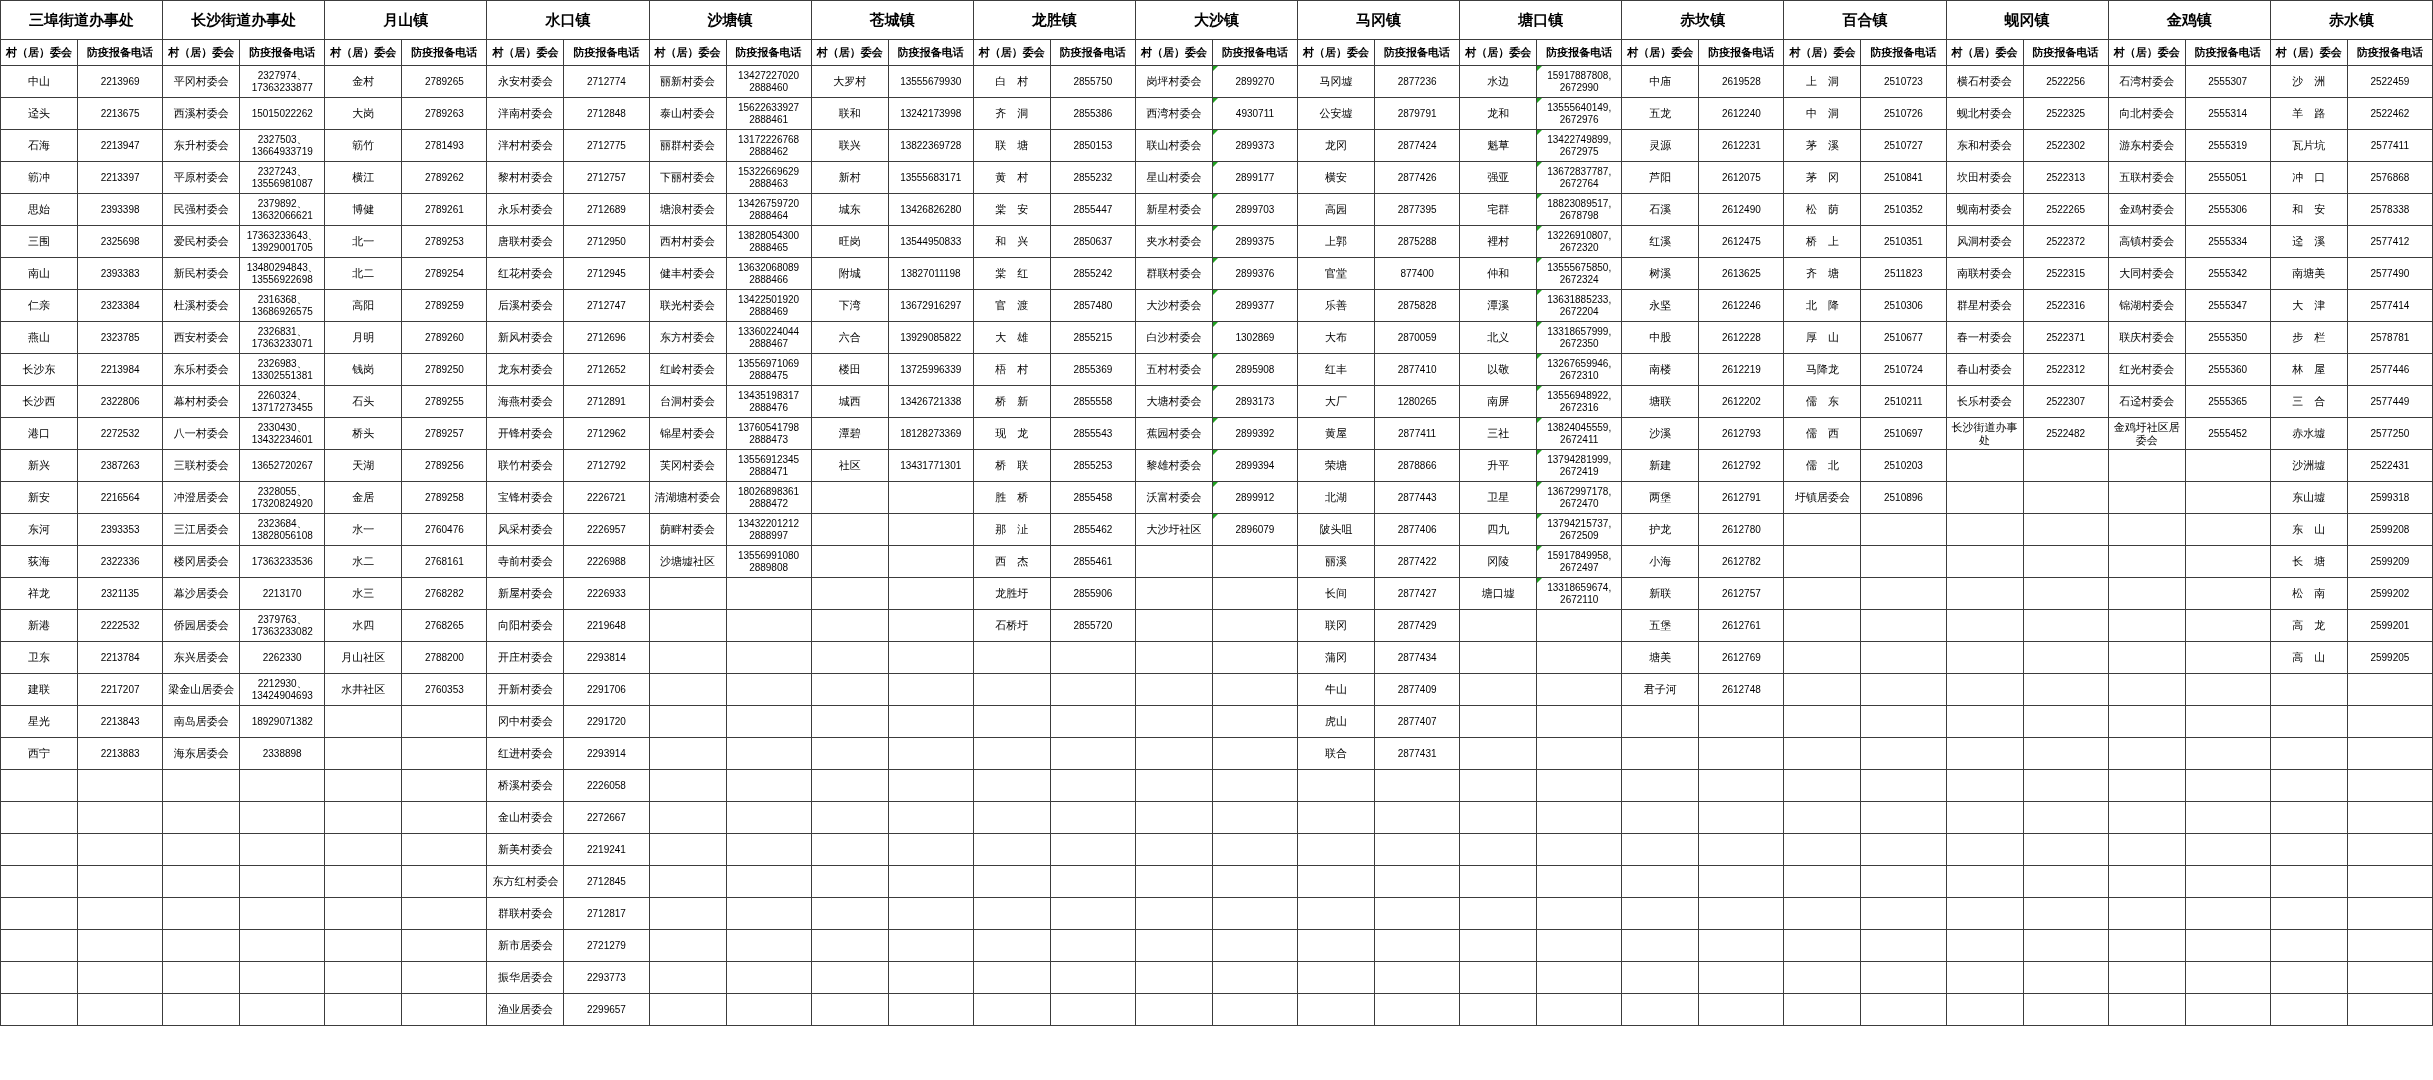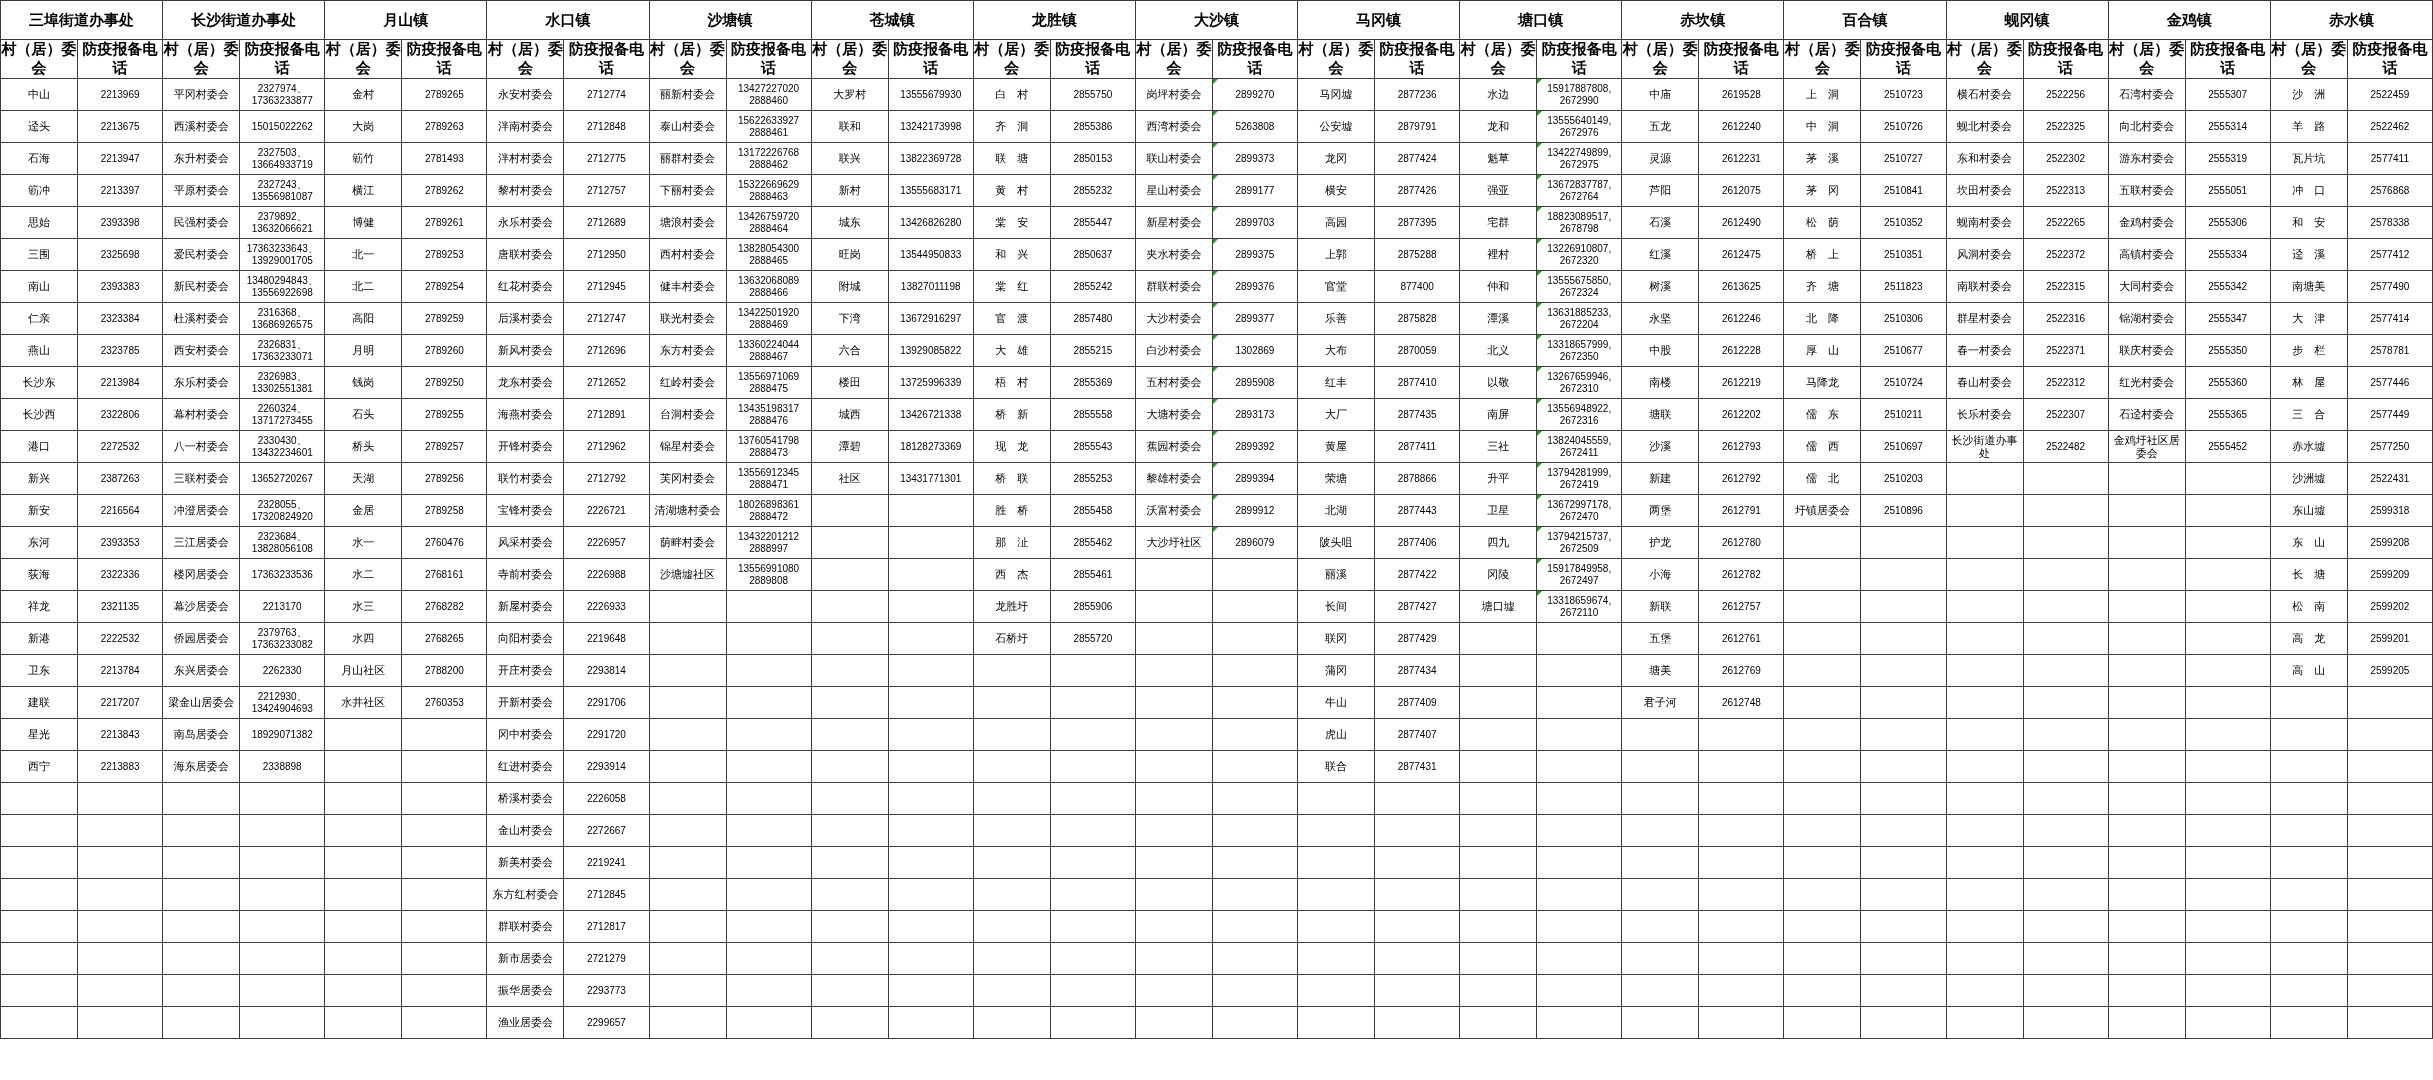--- a/index.html
+++ b/index.html
@@ -8,21 +8,21 @@
   .title{height:44px;display:flex;align-items:center;justify-content:center;
          font-family:"Liberation Serif",serif;font-weight:bold;font-size:22px;
          letter-spacing:1px;}
   table.grid{border-collapse:collapse;table-layout:fixed;width:2433px;}
   col.c-name{width:77px;}
   col.c-phone{width:85px;}
   th,td{border:1px solid #3c3c3c;padding:0;text-align:center;vertical-align:middle;
         overflow:hidden;position:relative;}
   tr.town-row th{height:38px;font-size:15px;font-weight:bold;
                  font-family:"Liberation Serif",serif;}
-  tr.colhdr-row th{height:25px;font-size:15px;font-weight:bold;}
+  tr.colhdr-row th{height:25px;font-size:11px;font-weight:bold;}
   tr.data-row{height:32px;}
   td.village{font-size:11px;line-height:13px;white-space:pre-wrap;word-break:break-all;}
   td.phone{font-size:10px;line-height:12px;white-space:pre-wrap;word-break:break-all;}
   td.marker::before{content:"";position:absolute;top:0;left:0;
         border-top:5px solid #1fa01f;border-right:5px solid transparent;}
 </style>
 </head>
 <body>
 
 <div class="page">
@@ -154,21 +154,21 @@
           <td class="village">泮南村委会</td>
           <td class="phone">2712848</td>
           <td class="village">泰山村委会</td>
           <td class="phone">15622633927
 2888461</td>
           <td class="village">联和</td>
           <td class="phone">13242173998</td>
           <td class="village">齐　洞</td>
           <td class="phone">2855386</td>
           <td class="village">西湾村委会</td>
-          <td class="phone marker">5263808</td>
+          <td class="phone marker">4930711</td>
           <td class="village">公安墟</td>
           <td class="phone">2879791</td>
           <td class="village">龙和</td>
           <td class="phone marker">13555640149,
 2672976</td>
           <td class="village">五龙</td>
           <td class="phone">2612240</td>
           <td class="village">中　洞</td>
           <td class="phone">2510726</td>
           <td class="village">蚬北村委会</td>
@@ -471,21 +471,21 @@
           <td class="village">台洞村委会</td>
           <td class="phone">13435198317
 2888476</td>
           <td class="village">城西</td>
           <td class="phone">13426721338</td>
           <td class="village">桥　新</td>
           <td class="phone">2855558</td>
           <td class="village">大塘村委会</td>
           <td class="phone marker">2893173</td>
           <td class="village">大厂</td>
-          <td class="phone">2877435</td>
+          <td class="phone">1280265</td>
           <td class="village">南屏</td>
           <td class="phone marker">13556948922,
 2672316</td>
           <td class="village">塘联</td>
           <td class="phone">2612202</td>
           <td class="village">儒　东</td>
           <td class="phone">2510211</td>
           <td class="village">长乐村委会</td>
           <td class="phone">2522307</td>
           <td class="village">石迳村委会</td>

